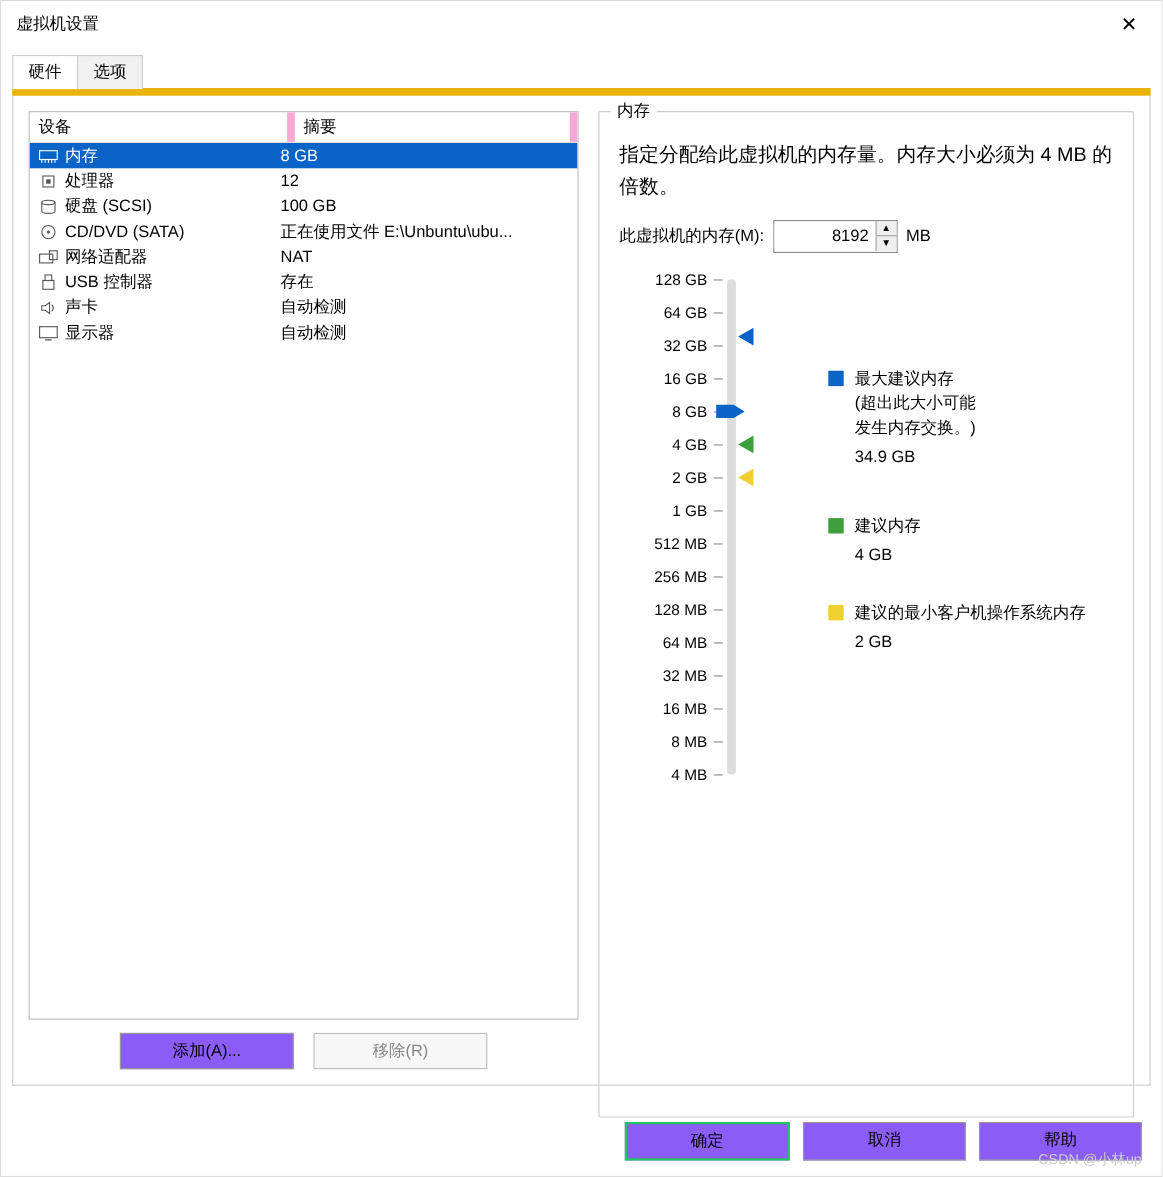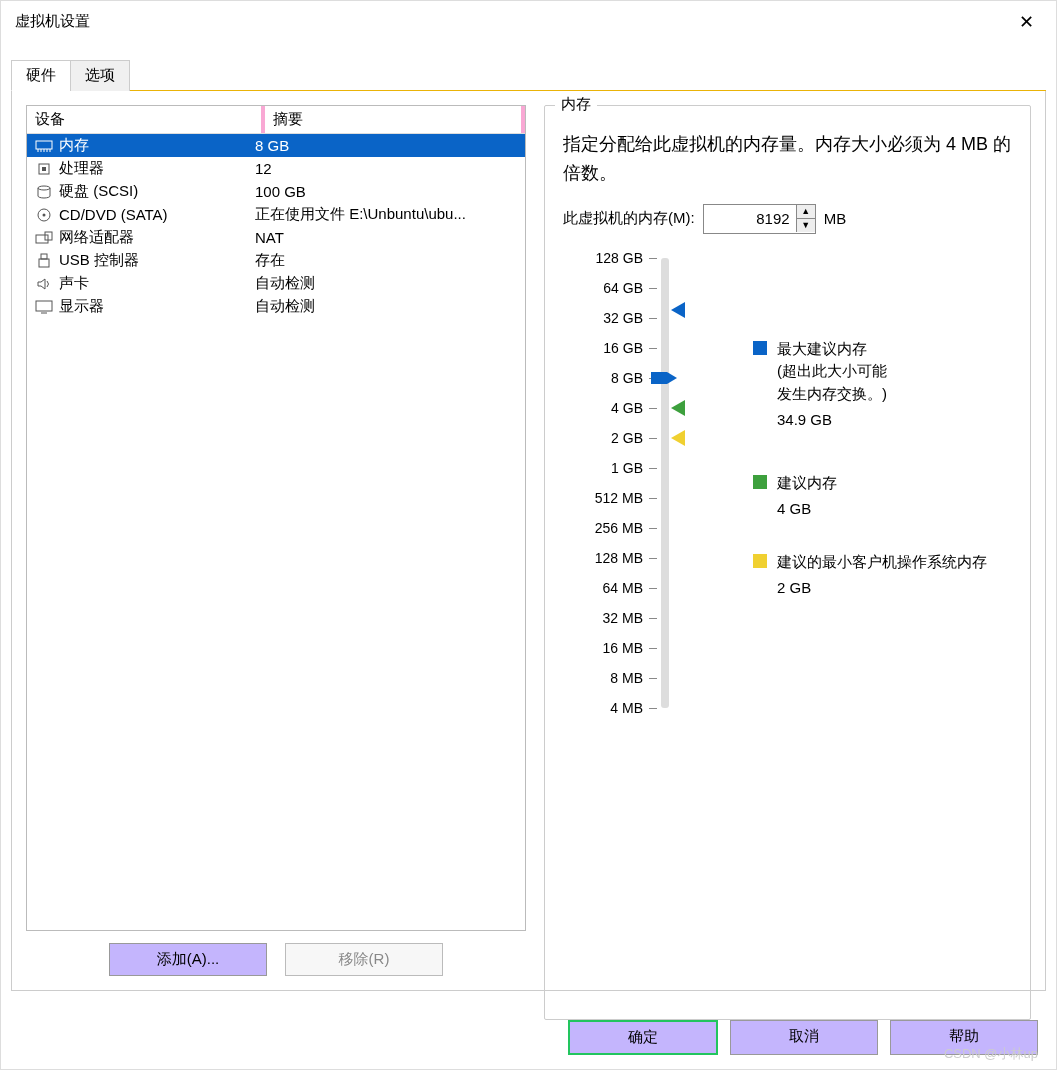--- a/index.html
+++ b/index.html
@@ -1,38 +1,38 @@
 <!DOCTYPE html>
 <html><head>
 <meta charset="utf-8">
 <style>
 html,body{margin:0;padding:0;font-family:"Microsoft YaHei","Segoe UI",Tahoma,sans-serif;font-size:15px;color:#000;background:#fff}
 .window{width:1057px;height:1070px;position:relative;box-sizing:border-box;border:1px solid #ddd}
 .titlebar{height:40px;display:flex;align-items:center;padding:0 14px;position:relative}
 .titlebar .title{font-size:15px}
 .titlebar .close{position:absolute;right:12px;top:8px;cursor:pointer;font-size:18px;color:#000;padding:2px 10px}
 .content{padding:6px 10px 0 10px}
-.tabs{display:flex;border-bottom:1px solid #eab308;margin-top:12px}
+.tabs{display:flex;border-bottom:7px solid #eab308;margin-top:2px}
 .tab{padding:5px 14px;border:1px solid #ccc;border-bottom:none;background:#f0f0f0;margin-right:-1px;cursor:pointer;font-size:15px;position:relative;top:1px}
 .tab.active{background:#fff;border-bottom:1px solid #fff}
 .pane{border:1px solid #ccc;border-top:none;padding:14px 14px 14px 14px;display:flex;gap:18px;height:900px;box-sizing:border-box}
 .leftbox{width:500px;display:flex;flex-direction:column}
 .hwtable{border:1px solid #bbb;flex:1;overflow:auto}
 .hwhead{display:flex;font-size:15px;border-bottom:1px solid #ddd}
-.hwhead div{padding:4px 8px;border-right:4px solid #f9a8d4}
+.hwhead div{padding:4px 8px;border-right:7px solid #f9a8d4}
 .col-dev{width:218px}
 .col-sum{flex:1}
 .hwrow{display:flex;align-items:center;padding:2px 6px;cursor:pointer}
 .hwrow .ic{width:22px;height:18px;display:flex;align-items:center;justify-content:center;margin-right:4px;color:#555}
 .hwrow .dev{width:192px;padding-right:4px;white-space:nowrap;overflow:hidden;text-overflow:ellipsis}
 .hwrow .sum{flex:1;white-space:nowrap;overflow:hidden;text-overflow:ellipsis}
 .hwrow.sel{background:#0a64c7;color:#fff}
 .hwrow.sel .ic{color:#fff}
 .btnrow{display:flex;justify-content:center;gap:18px;margin-top:12px}
-.btn{min-width:120px;padding:6px 18px;border:1px solid #999;background:#c4b5fd;cursor:pointer;font-size:15px;text-align:center}
+.btn{min-width:120px;padding:6px 18px;border:1px solid #999;background:#8b5cf6;cursor:pointer;font-size:15px;text-align:center}
 .btn.disabled{color:#888;border-color:#bbb;background:#f7f7f7;cursor:default}
 .rightbox{flex:1;position:relative}
 .group{border:1px solid #ccc;border-radius:2px;position:relative;padding:24px 18px 18px 18px;height:100%}
 .grouplabel{position:absolute;top:-11px;left:10px;background:#fff;padding:0 6px;font-size:15px}
 .desc{font-size:18px;line-height:1.6;margin-bottom:16px}
 .memrow{display:flex;align-items:center;gap:8px;margin-bottom:24px}
 .memrow .lbl{}
 .spinwrap{display:flex;align-items:center;border:1px solid #888;height:28px}
 .spinwrap input{width:80px;border:none;text-align:right;padding:2px 6px;font-size:15px;outline:none}
 .spinbtns{display:flex;flex-direction:column;border-left:1px solid #888}

